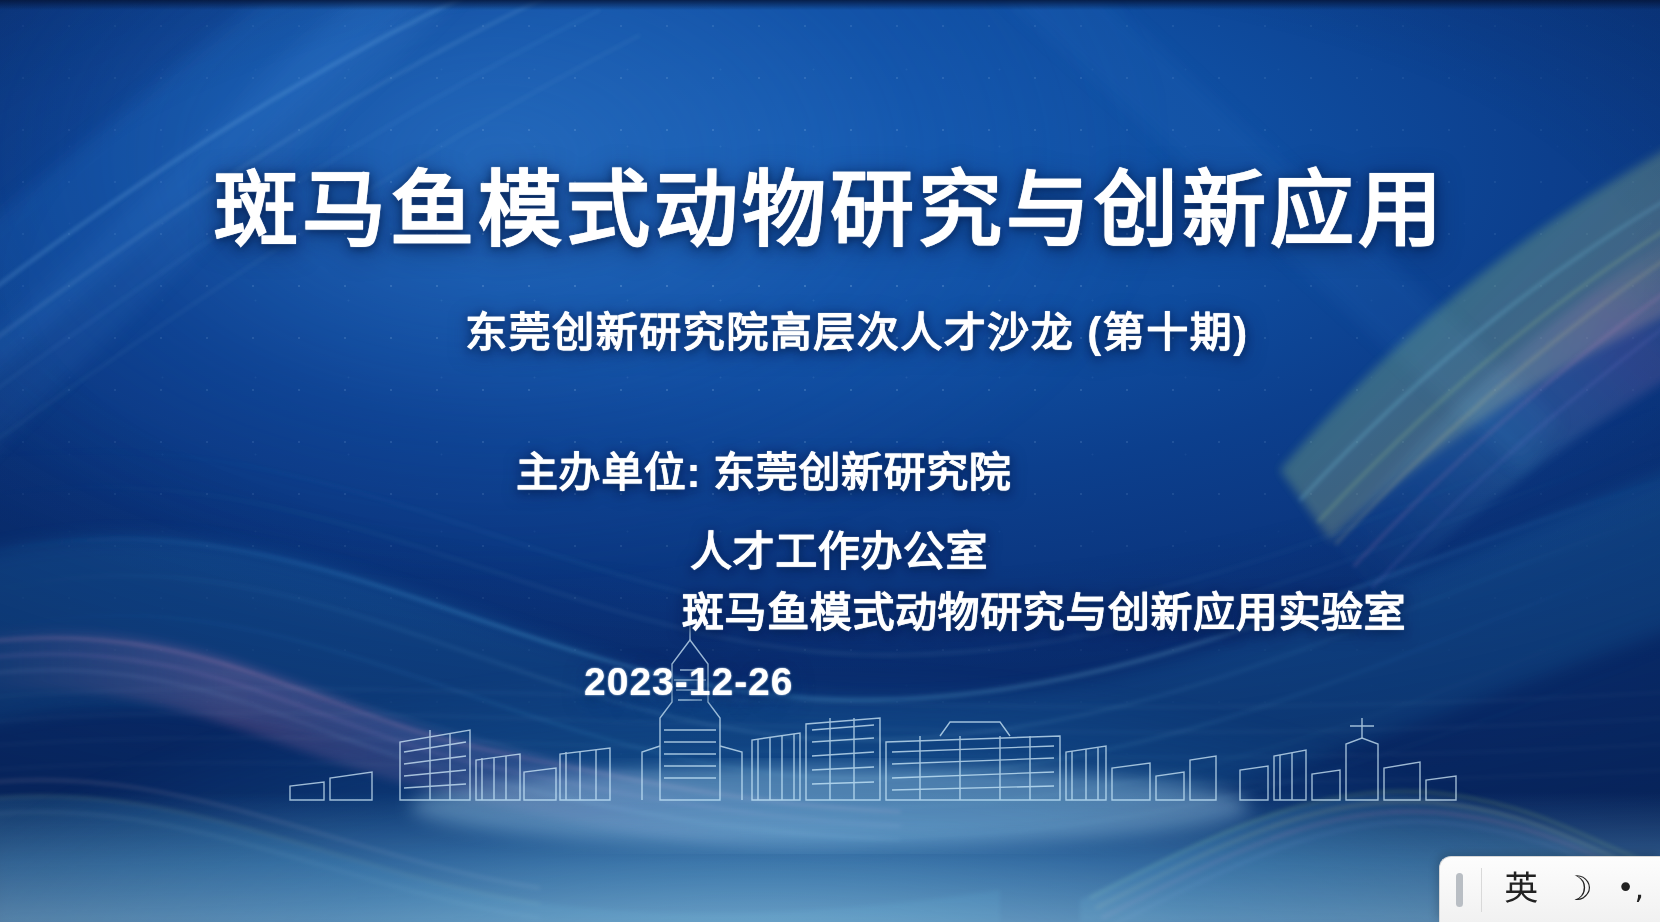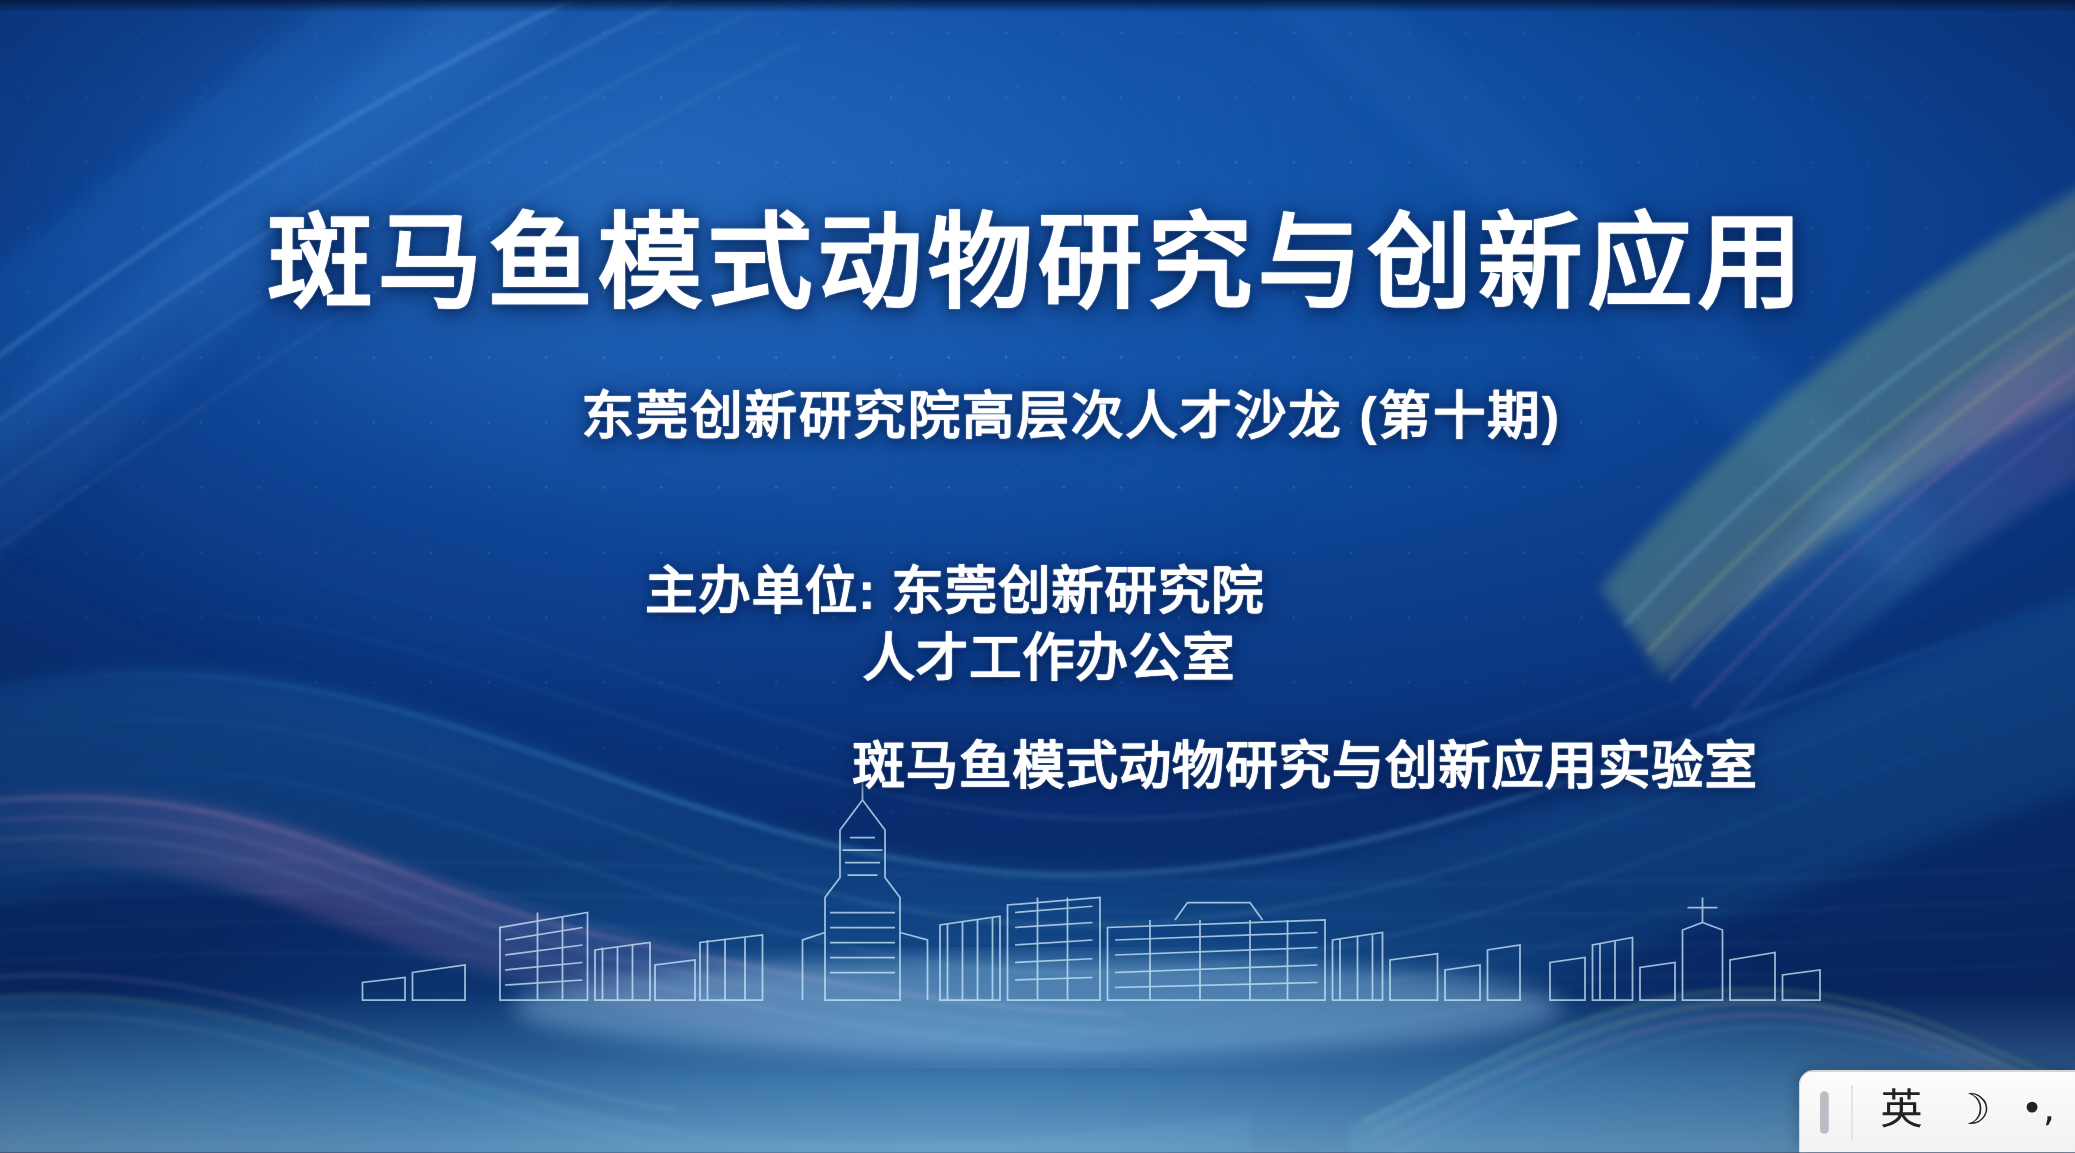--- a/index.html
+++ b/index.html
@@ -133,21 +133,21 @@
     font-weight: 700;
     line-height: 1;
     letter-spacing: .6px;
     white-space: nowrap;
     text-shadow:
       0 0 1px #eaf4ff,
       0 2px 8px rgba(5,30,80,.85),
       0 3px 16px rgba(5,30,80,.55);
   }
   .credit-1 { position: absolute; top: 0px;  left: 516px; }
-  .credit-2 { position: absolute; top: 54px; left: 690px; }
+  .credit-2 { position: absolute; top: 79px; left: 690px; }
   .credit-3 { position: absolute; top: 140px; left: 682px; }
 
   .date-line {
     position: absolute;
     top: 662px;
     left: 584px;
     color: #ffffff;
     font-size: 39px;
     font-weight: 700;
     line-height: 1;
@@ -400,20 +400,21 @@
     <div class="title-main">斑马鱼模式动物研究与创新应用</div>
 
     <div class="title-sub">东莞创新研究院高层次人才沙龙 (第十期)</div>
 
     <div class="credits">
       <div class="credit-line credit-1">主办单位: 东莞创新研究院</div>
       <div class="credit-line credit-2">人才工作办公室</div>
       <div class="credit-line credit-3">斑马鱼模式动物研究与创新应用实验室</div>
     </div>
 
+    <div class="date-line">2023-12-26</div>
   </div>
 
   <div class="ime-bar">
     <div class="ime-handle"></div>
     <div class="ime-divider"></div>
     <div class="ime-btn">英</div>
     <div class="ime-btn">☽</div>
     <div class="ime-btn small">•,</div>
   </div>
 

